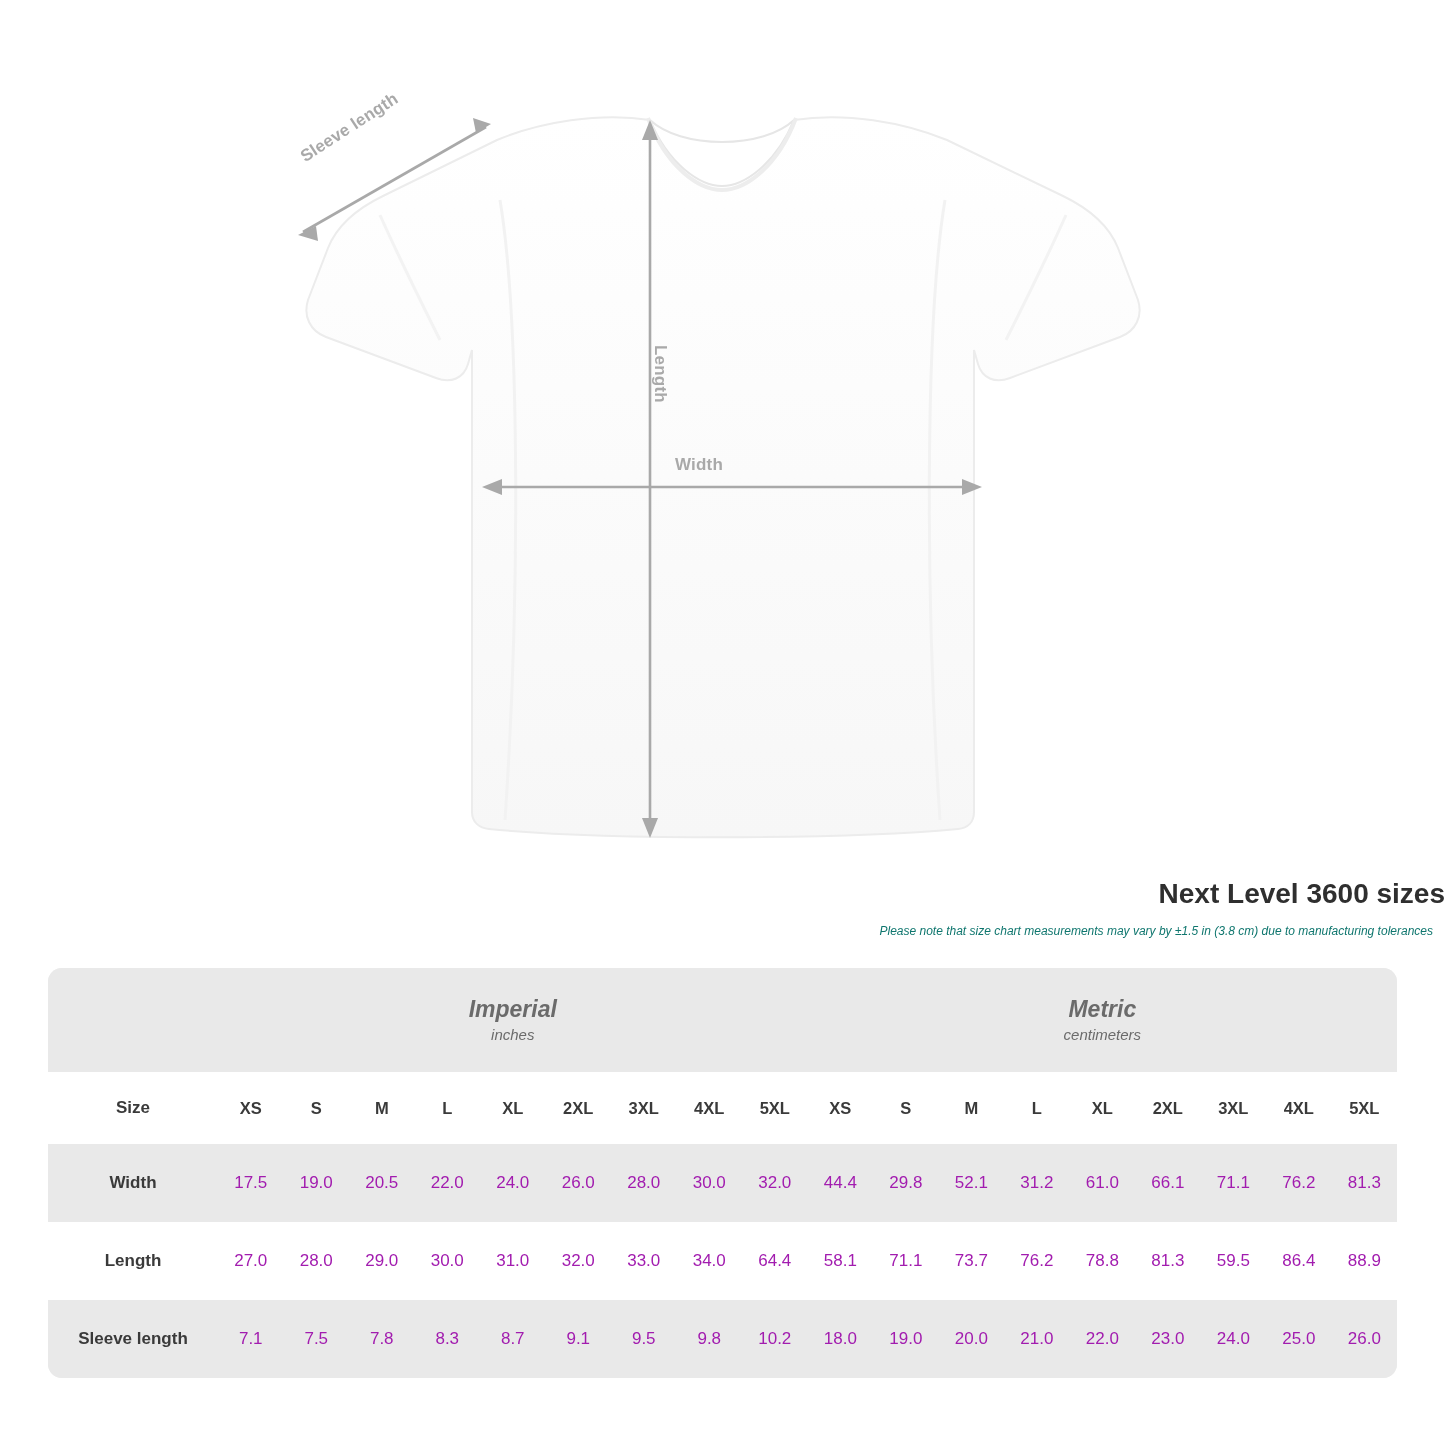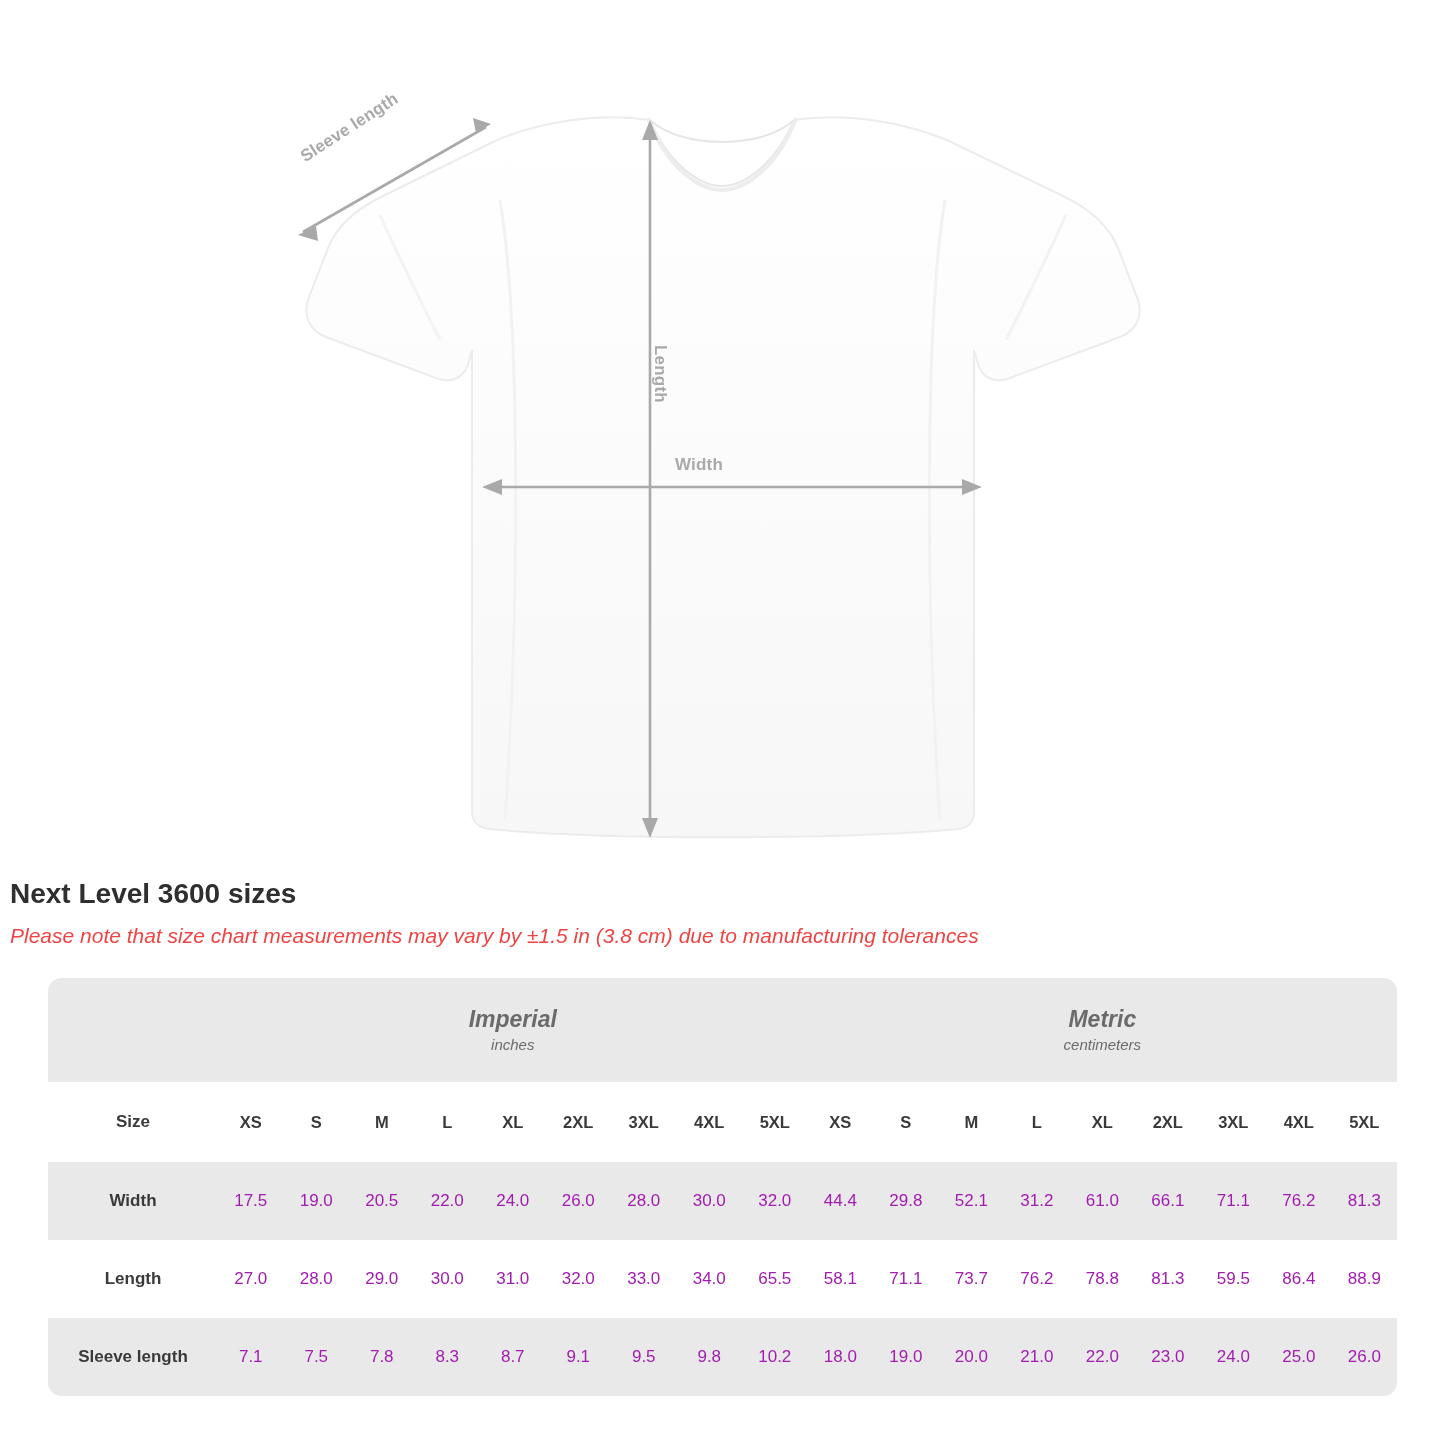--- a/index.html
+++ b/index.html
@@ -52,35 +52,35 @@
     writing-mode: vertical-rl;
     text-orientation: mixed;
   }
   .dim-width {
     left: 675px;
     top: 455px;
   }
 
   
   .title-block {
-    text-align: left;
+    text-align: right;
     margin-top: 18px;
     padding-left: 10px;
   }
   .chart-title {
     font-size: 28px;
     font-weight: bold;
     color: #2f2f2f;
     margin: 0;
   }
   .chart-note {
-    font-size: 21px;
+    font-size: 12px;
     font-style: italic;
-    color: #ef4444;
-    margin: 14px 0 0 0;
+    color: #0f766e;
+    margin: 14px 12px 0 0;
   }
 
   
   .table-wrap {
     margin: 30px 48px 0 48px;
     border-radius: 14px;
     overflow: hidden;
     background: #ededed;
   }
   table.size-table {
@@ -107,21 +107,21 @@
     line-height: 1.25;
   }
   .unit-sub {
     font-size: 15px;
     font-style: italic;
     color: #6b6b6b;
     line-height: 1.4;
   }
   .head-row td {
     background: #ffffff;
-    height: 80px;
+    height: 72px;
     font-weight: bold;
     color: #3a3a3a;
     font-size: 16.5px;
   }
   .head-row td.rowlabel {
     font-size: 17px;
   }
   .body-row td {
     height: 78px;
     font-size: 17px;
@@ -298,21 +298,21 @@
         <tr class="body-row row-plain">
           <td class="rowlabel">Length</td>
           <td>27.0</td>
           <td>28.0</td>
           <td>29.0</td>
           <td>30.0</td>
           <td>31.0</td>
           <td>32.0</td>
           <td>33.0</td>
           <td>34.0</td>
-          <td>65.5</td>
+          <td>64.4</td>
           <td>58.1</td>
           <td>71.1</td>
           <td>73.7</td>
           <td>76.2</td>
           <td>78.8</td>
           <td>81.3</td>
           <td>59.5</td>
           <td>86.4</td>
           <td>88.9</td>
         </tr>

